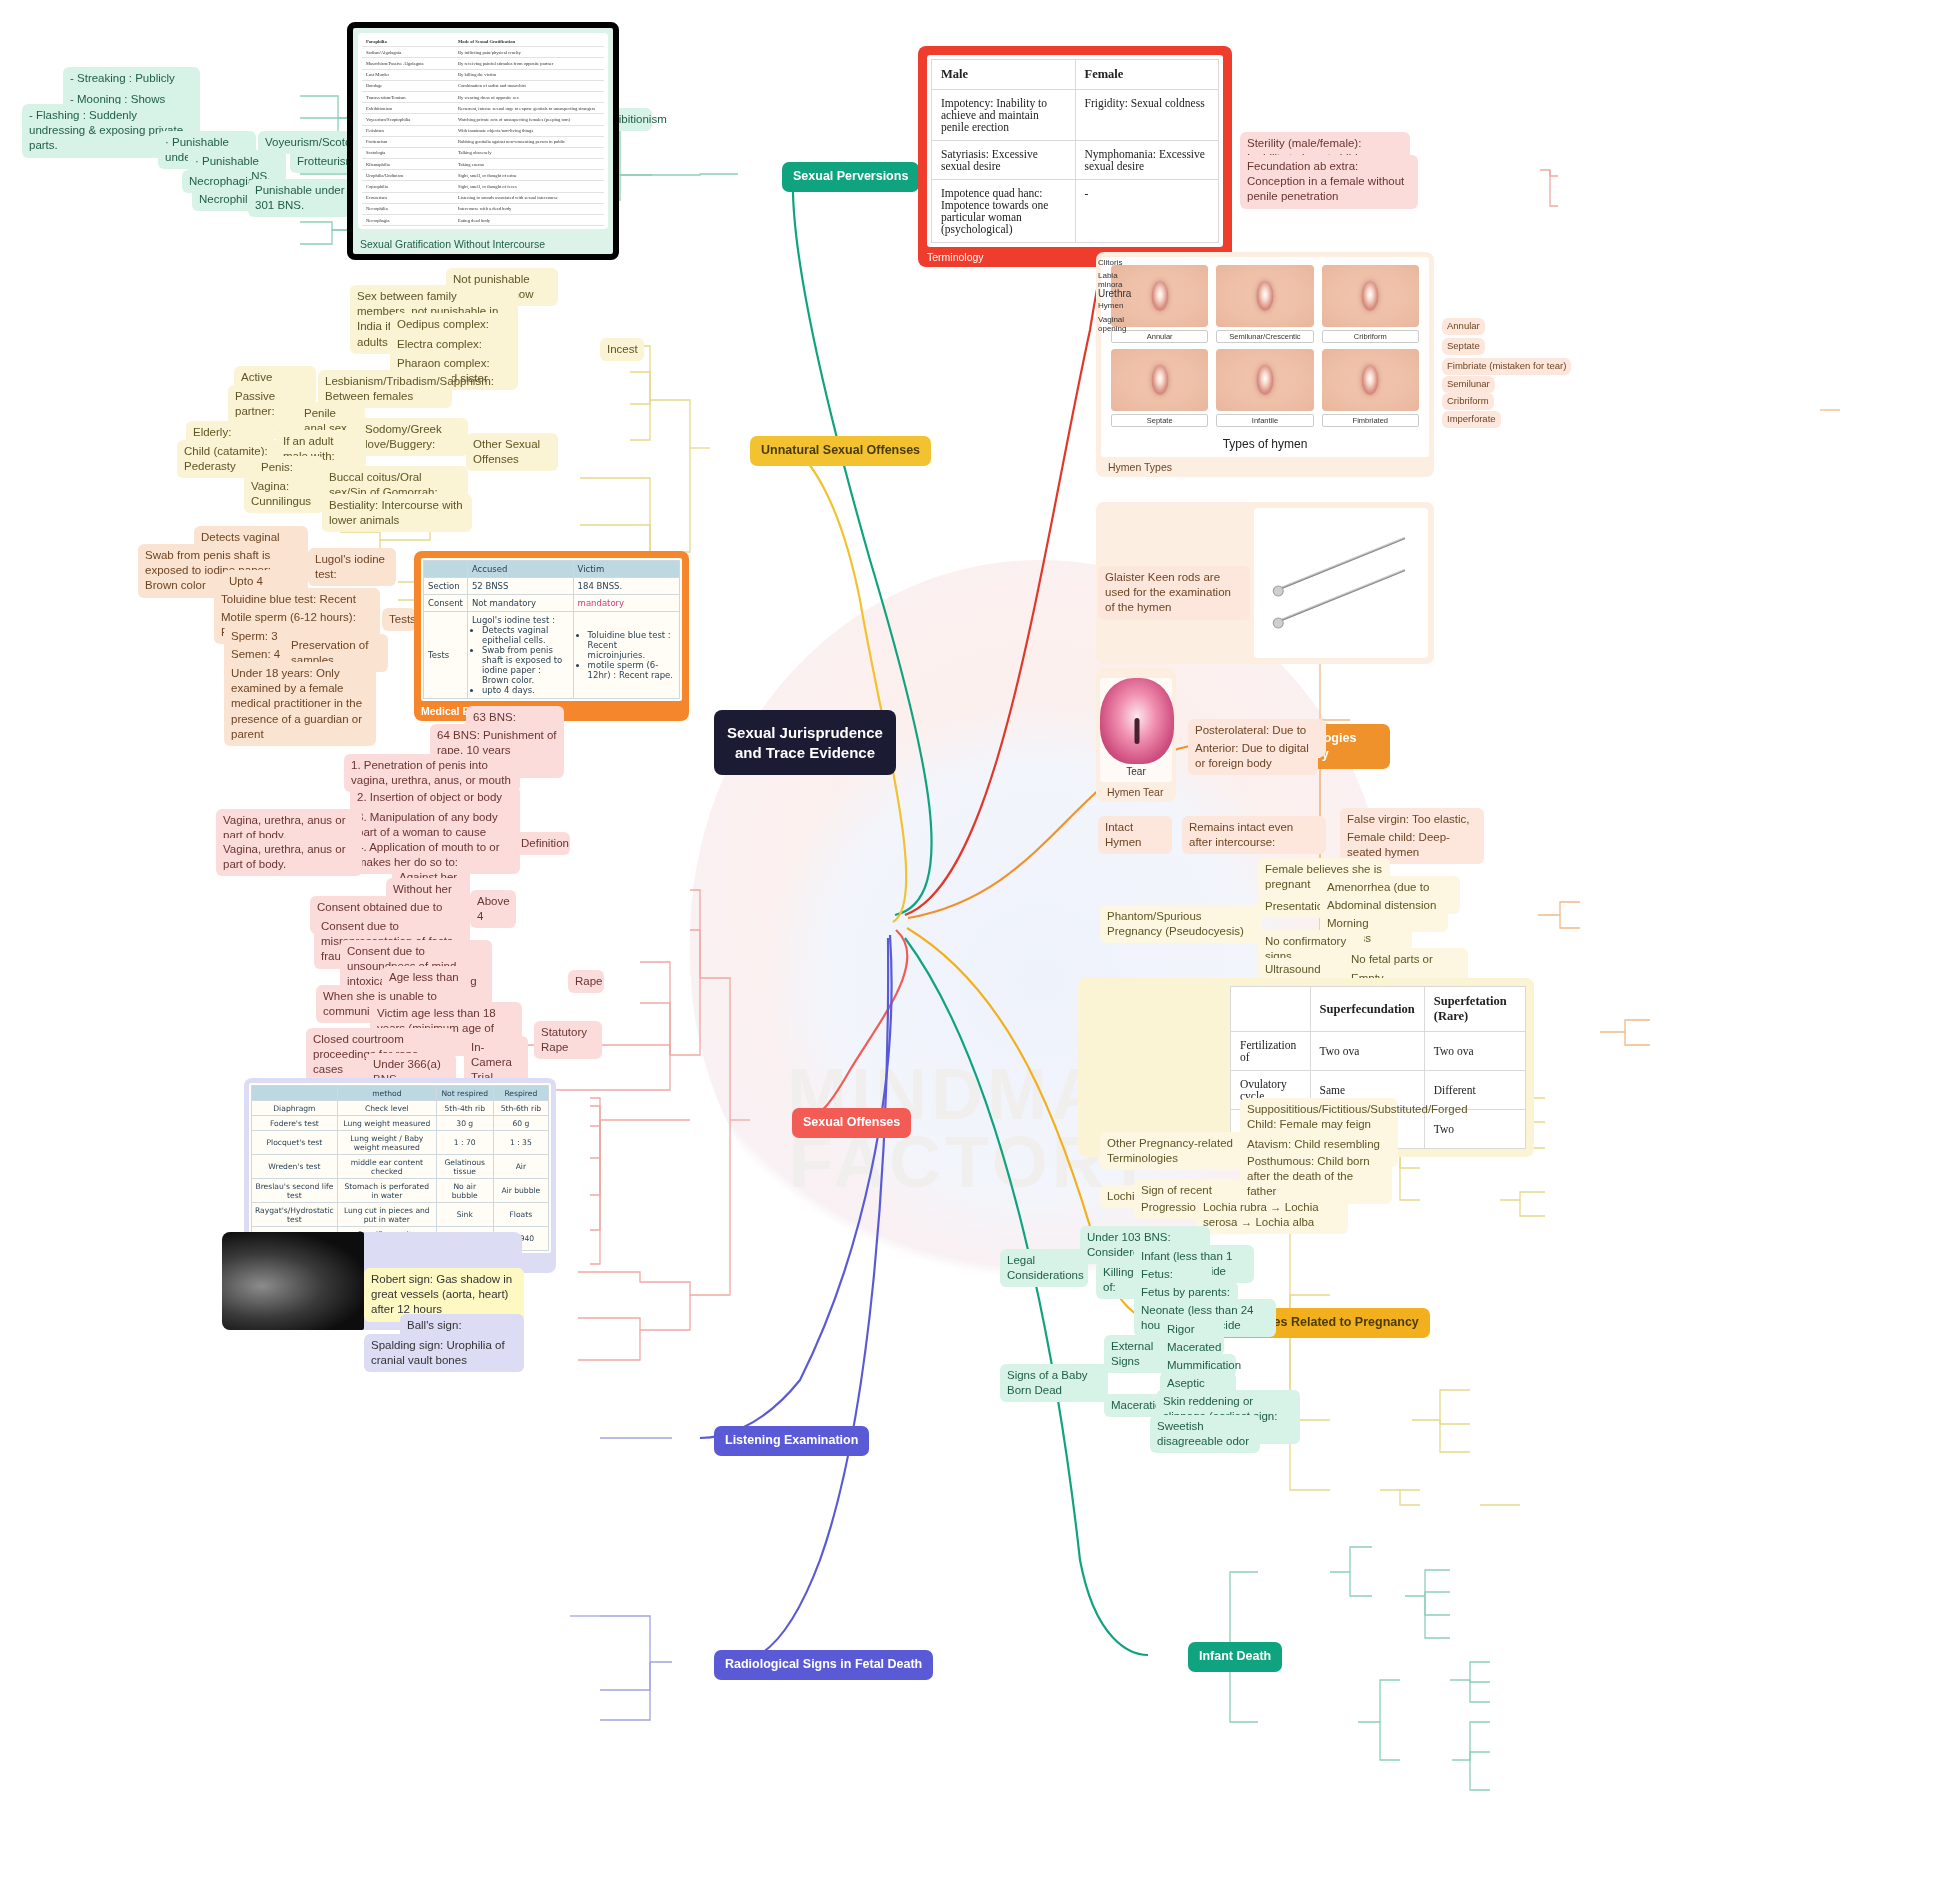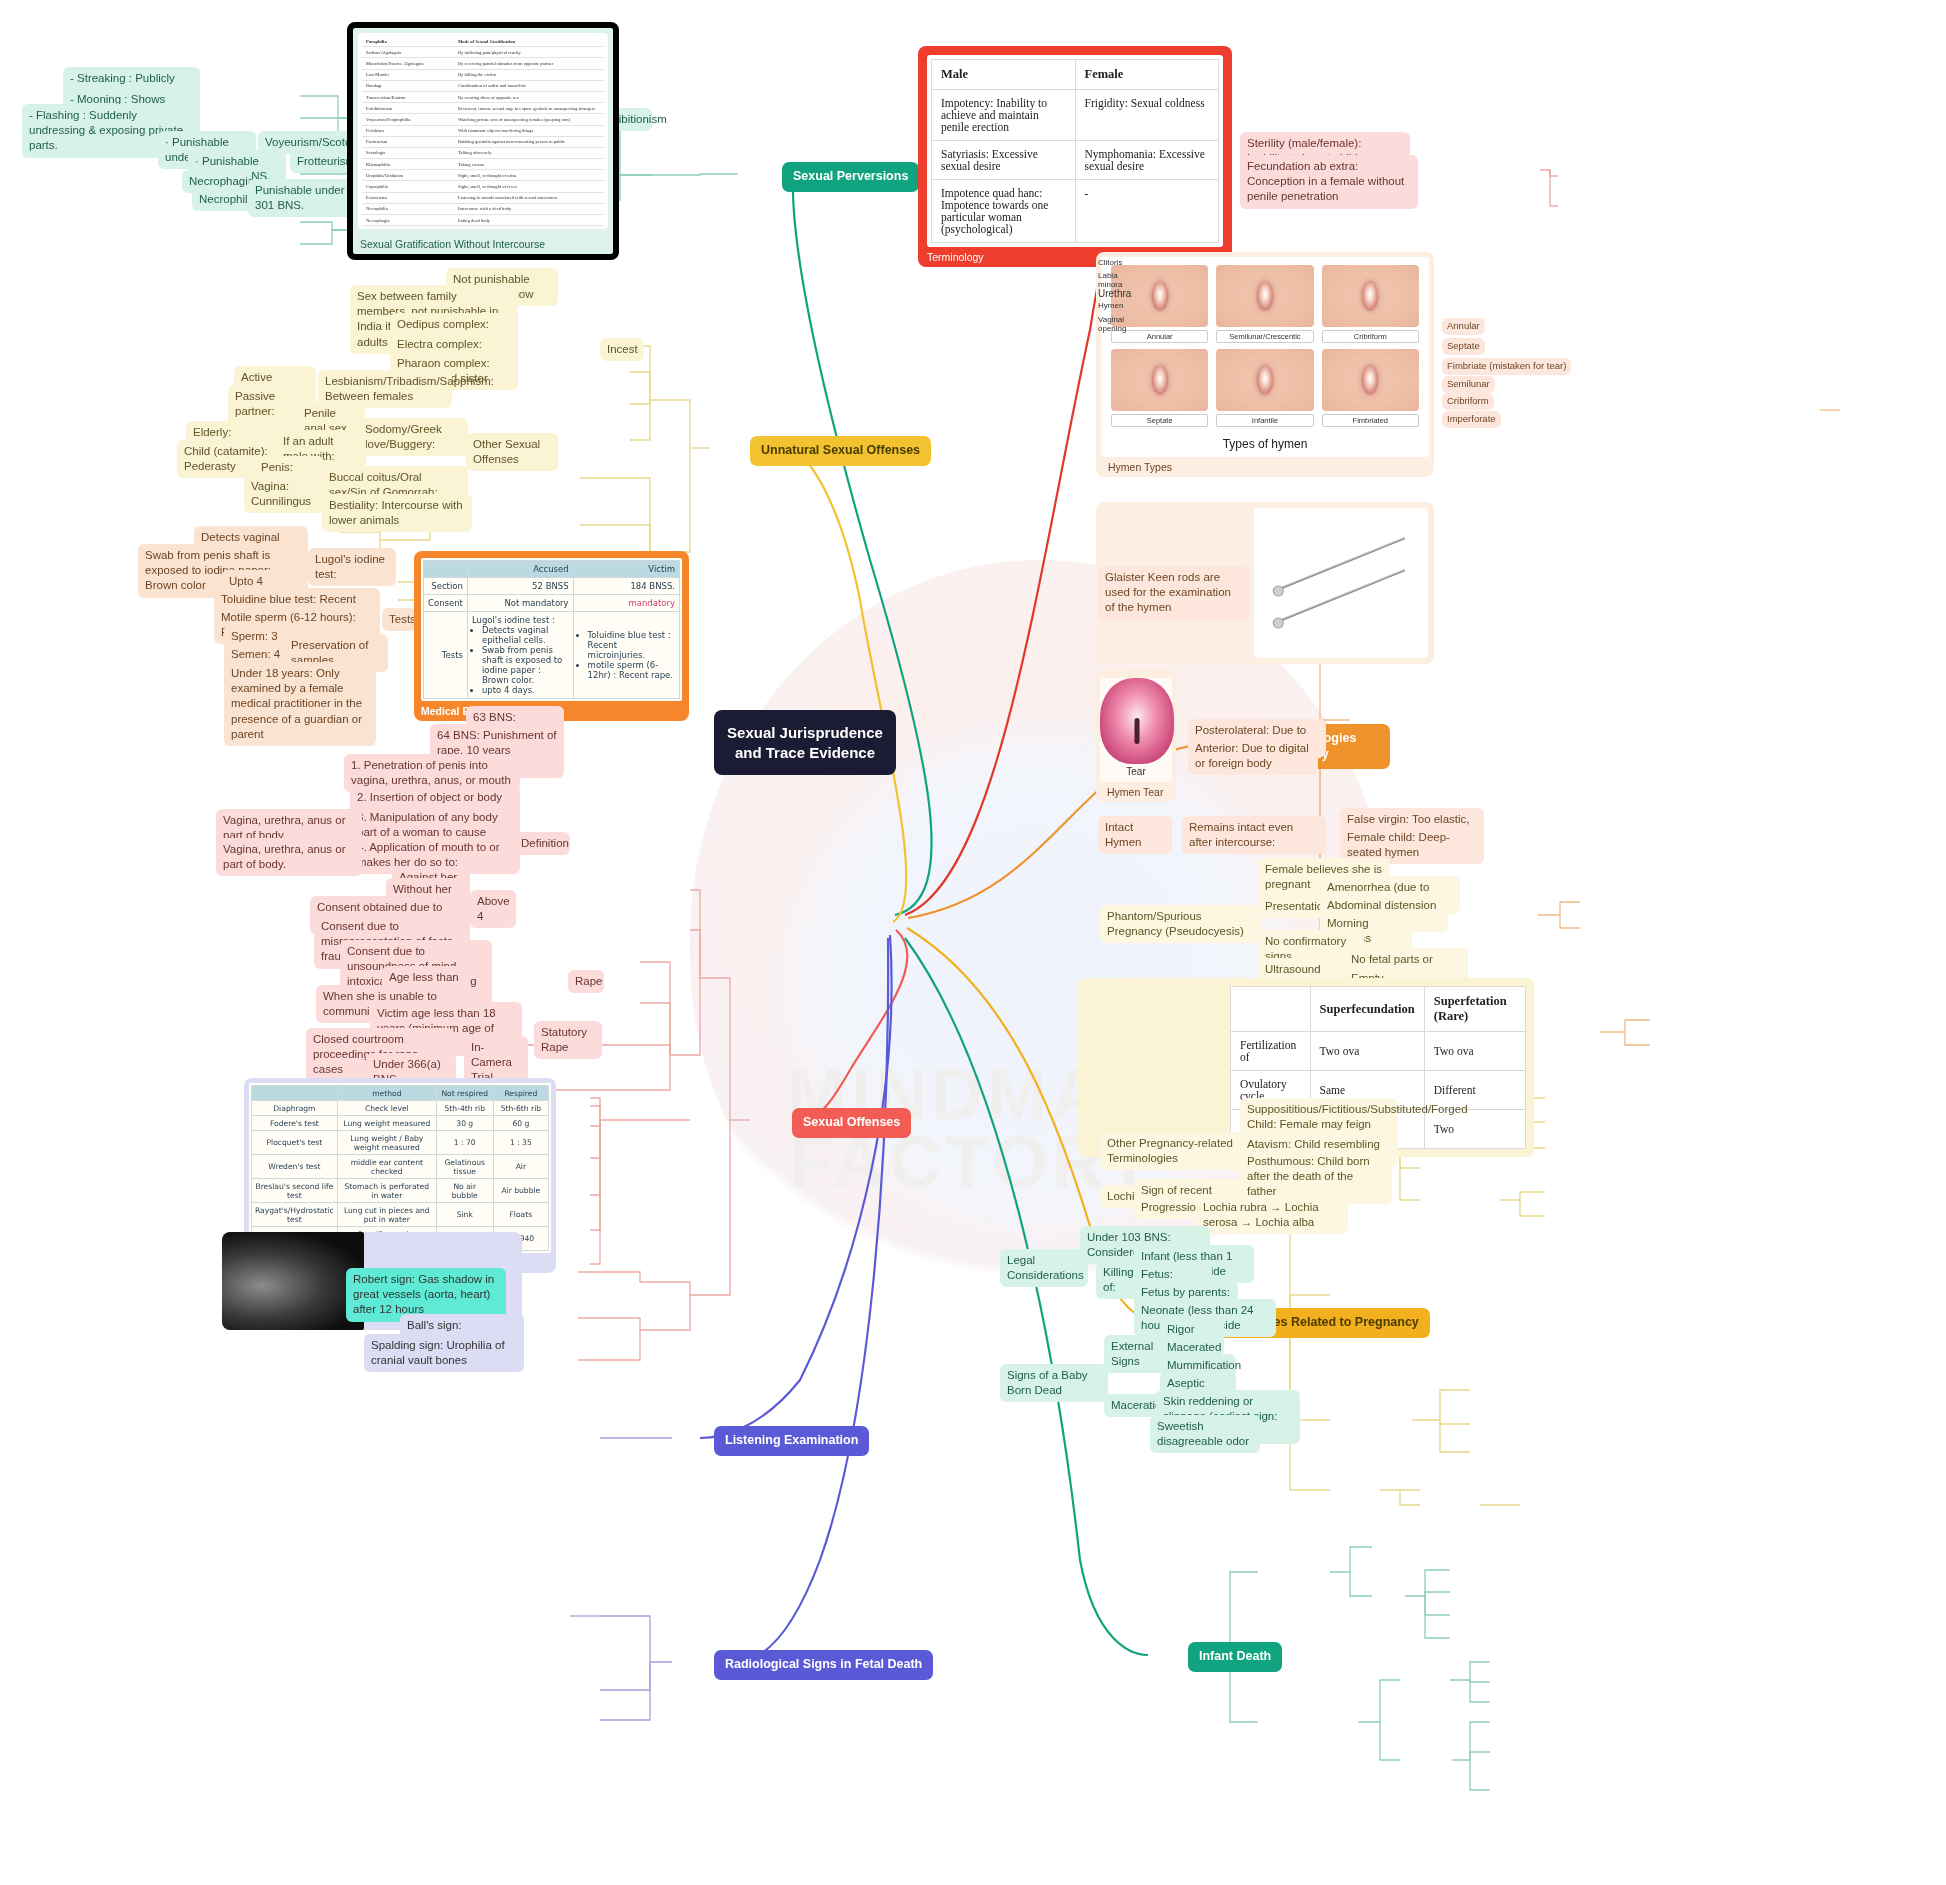--- a/index.html
+++ b/index.html
@@ -73,21 +73,21 @@
 
   .tbl-term { font-family:"Liberation Serif", serif; font-size:11.5px; }
   .tbl-term th, .tbl-term td { border:1px solid #d9d9d9; padding:7px 9px; text-align:left; vertical-align:top; color:#222; }
   .tbl-term th { font-weight:bold; font-size:12.5px; }
 
   .tbl-super { font-family:"Liberation Serif", serif; font-size:11.5px; }
   .tbl-super th, .tbl-super td { border:1px solid #d9d9d9; padding:7px 9px; text-align:left; color:#222; background:#fff; }
   .tbl-super th { font-weight:bold; font-size:12.5px; }
 
   .tbl-hand { font-family:"DejaVu Sans", sans-serif; font-size:8.5px; color:#2b4257; }
-  .tbl-hand th, .tbl-hand td { border:.6px solid #cfd8dd; padding:3px 4px; text-align:right; vertical-align:middle; }
+  .tbl-hand th, .tbl-hand td { border:.6px solid #cfd8dd; padding:3px 4px; text-align:left; vertical-align:middle; }
   .tbl-hand th { background:#bcd9e2; font-weight:normal; }
   .tbl-hand td.left { text-align:left; }
   .tbl-hand ul { margin:0; padding-left:10px; }
   .tbl-hand .mand { color:#d4387a; }
 
   .tbl-pm { font-family:"DejaVu Sans", sans-serif; font-size:7.6px; color:#2b4257; }
   .tbl-pm th, .tbl-pm td { border:.6px solid #cfd8dd; padding:2.5px 3px; text-align:center; }
   .tbl-pm th { background:#bcd9e2; font-weight:normal; }
 
   .hymen-grid { display:grid; grid-template-columns:repeat(3,1fr); gap:6px 8px; padding:8px 10px; }
@@ -584,21 +584,21 @@
             </tr>
           </tbody>
       </table>
     </div>
     <div class="cap" style="color:#3a3a6a">Autopsy order: Abdomen opened first, then thorax</div>
   </div>
 
   <div class="card" style="left:222px;top:1232px;width:300px;height:98px;background:#dcdcf5;">
     <div class="usimg" style="left:0;top:0;width:142px;height:98px;position:absolute;"></div>
   </div>
-  <div class="node" style="left:346px;top:1268px;width:160px;background:#5eead4;color:#333">Robert sign: Gas shadow in great vessels (aorta, heart) after 12 hours</div>
+  <div class="node" style="left:364px;top:1268px;width:160px;background:#fef9c3;color:#333">Robert sign: Gas shadow in great vessels (aorta, heart) after 12 hours</div>
   <div class="node" style="left:400px;top:1314px;width:124px;background:#dcdcf5;color:#333">Ball's sign: Hyperflexion of spine</div>
   <div class="node" style="left:364px;top:1334px;width:160px;background:#dcdcf5;color:#333">Spalding sign: Urophilia of cranial vault bones</div>
 
   <div class="card" style="left:1096px;top:252px;width:338px;background:#fdeee2;padding:5px 5px 0 5px;">
     <div style="background:#fff;border-radius:3px;">
       <div class="hymen-grid" id="hy-grid">
           <div class="hy-cell">
             <div class="hy-img"></div>
             <div class="hy-cap">Annular</div>
           </div>

